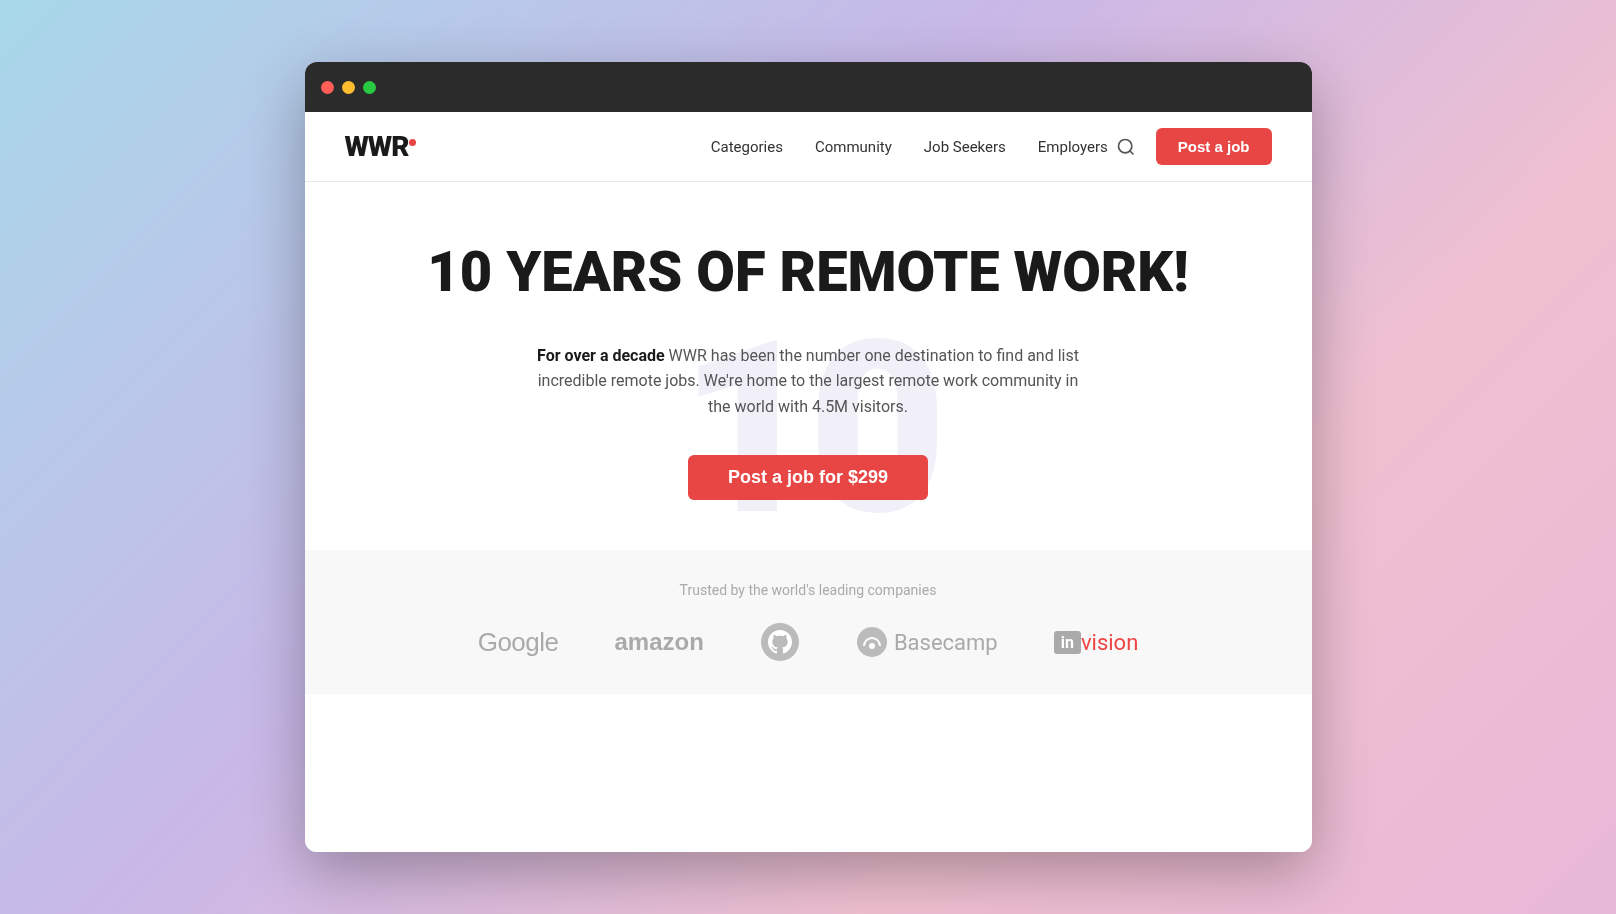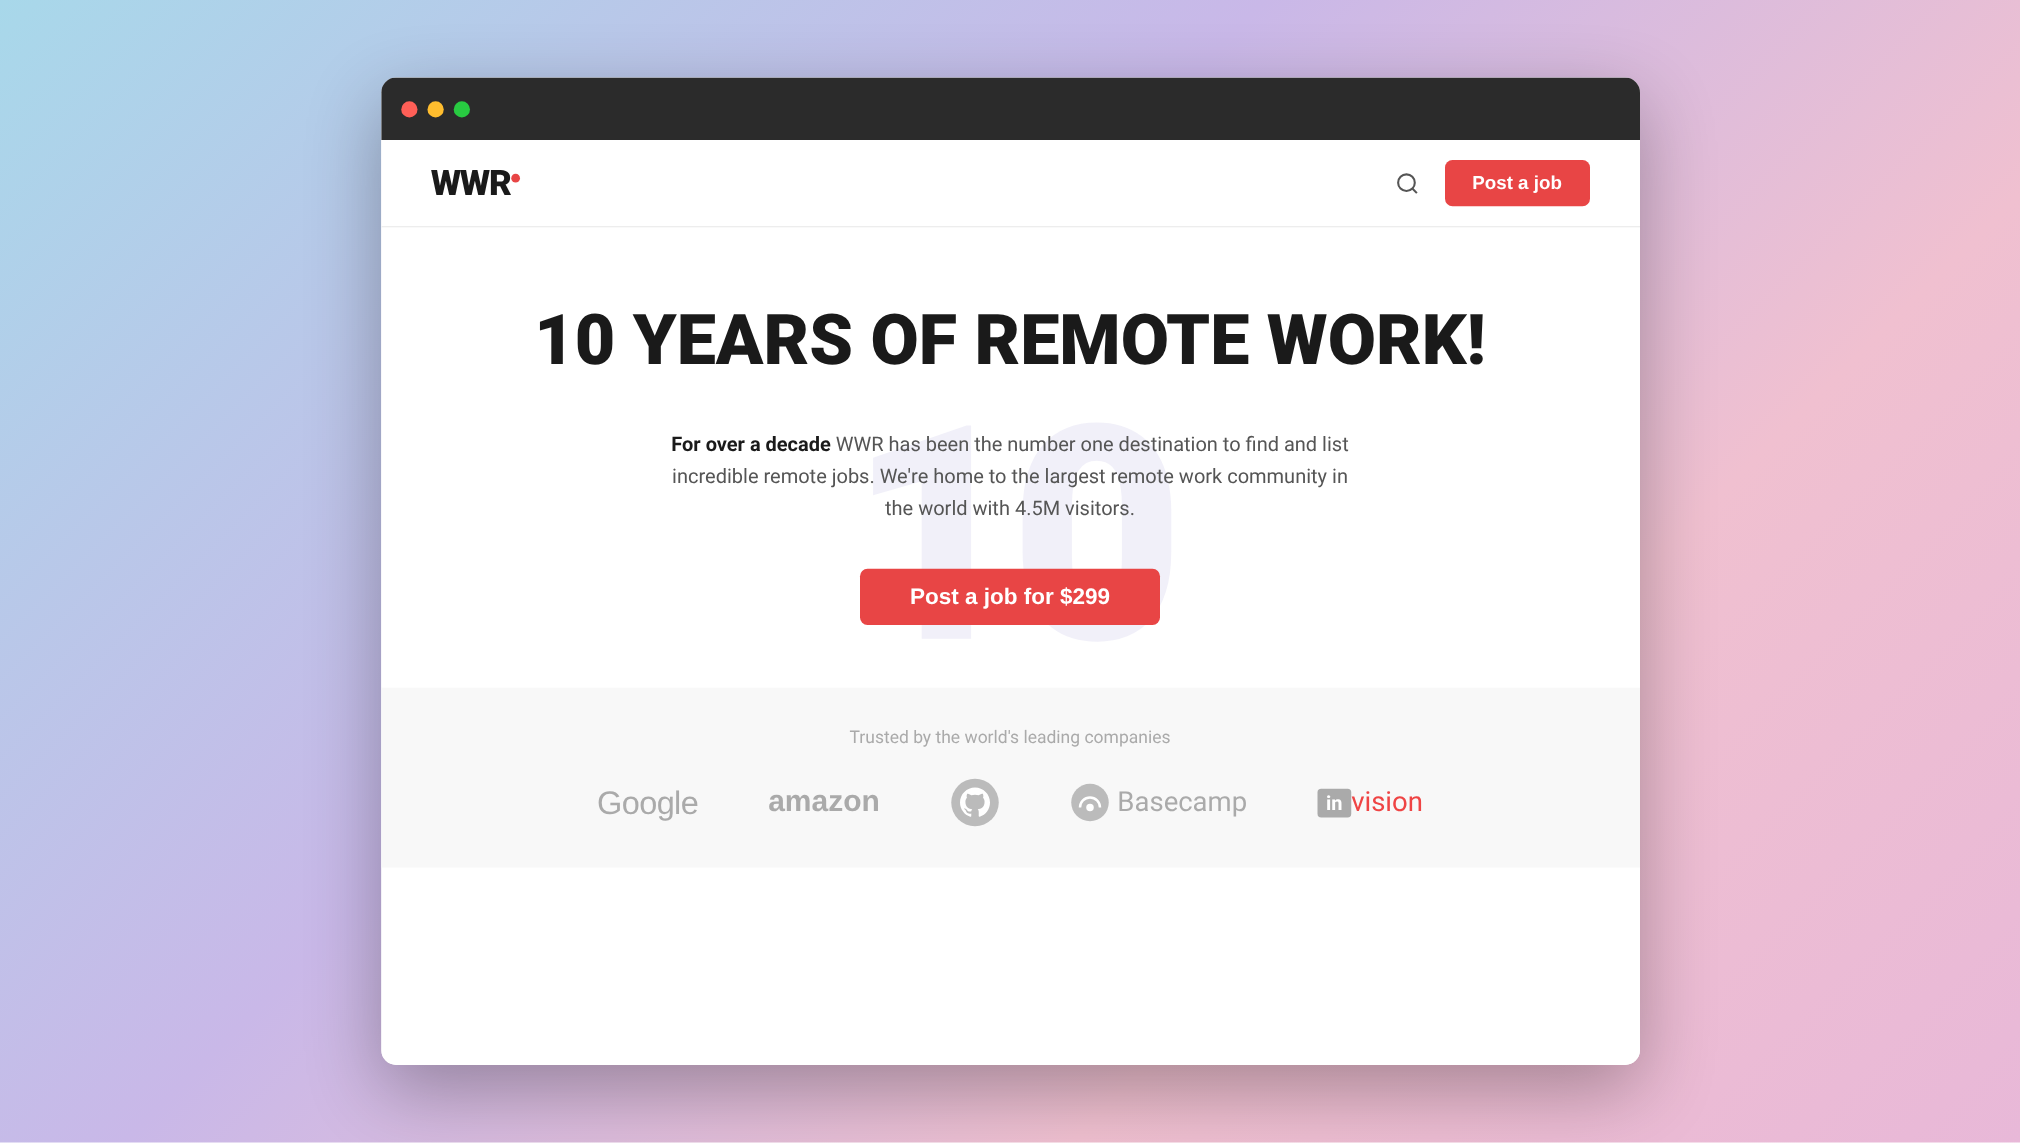--- a/index.html
+++ b/index.html
@@ -353,20 +353,34 @@
       <div class="traffic-light maximize"></div>
     </div>
   </div>
 
   <div class="browser-content">
 
     <nav class="navbar">
       <div class="logo">
         <span>WWR</span><span class="logo-dot"></span>
       </div>
+      <ul class="nav-links">
+        <li>
+          <a href="#">Categories</a>
+        </li>
+        <li>
+          <a href="#">Community</a>
+        </li>
+        <li>
+          <a href="#">Job Seekers</a>
+        </li>
+        <li>
+          <a href="#">Employers</a>
+        </li>
+      </ul>
       <div class="nav-search">
         <svg viewBox="0 0 24 24" fill="none" stroke="currentColor" stroke-width="2">
           <circle cx="11" cy="11" r="8"></circle>
           <line x1="21" y1="21" x2="16.65" y2="16.65"></line>
         </svg>
       </div>
       <button class="btn-post-job-nav">Post a job</button>
     </nav>
 
     <section class="hero-section">

